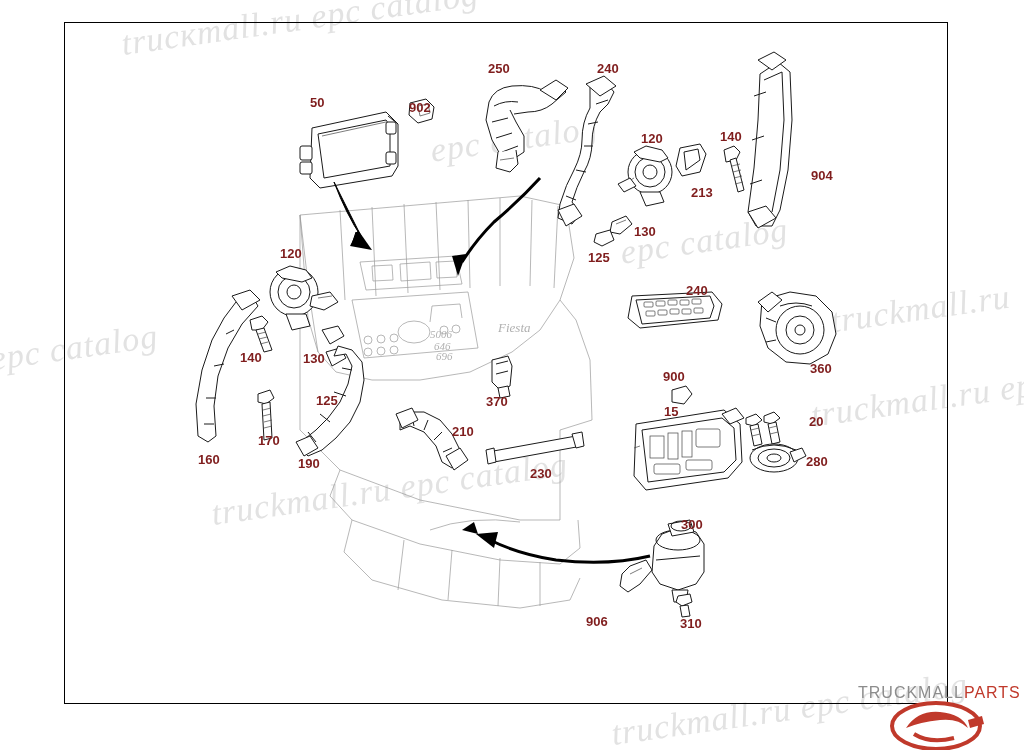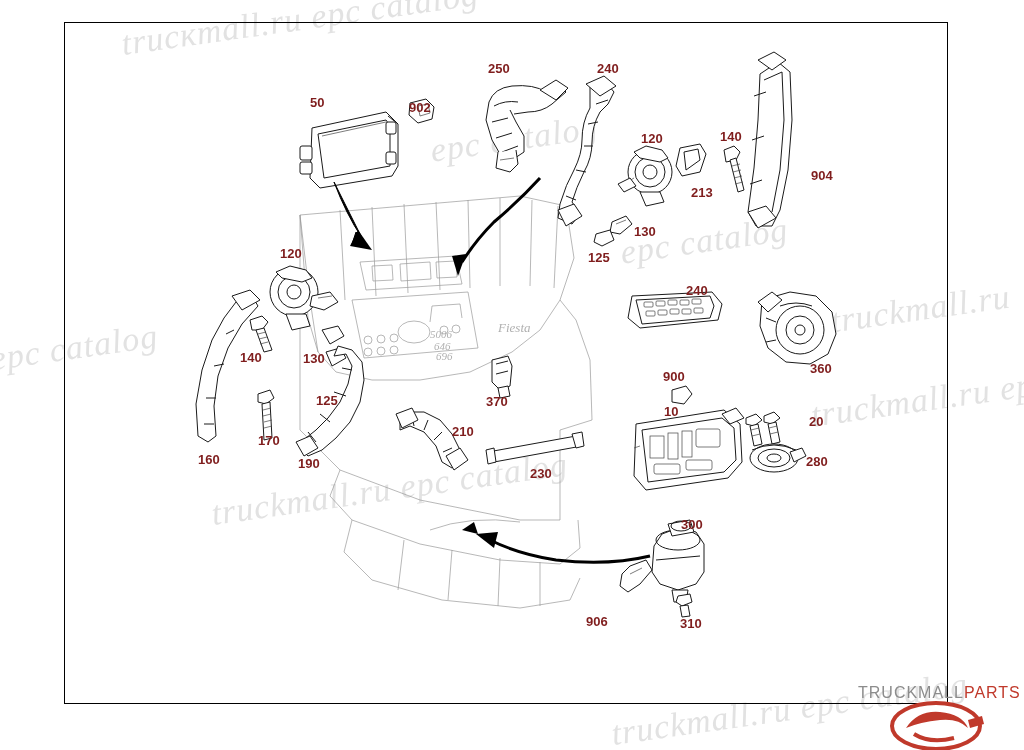--- a/index.html
+++ b/index.html
@@ -403,21 +403,21 @@
     <div class="num" style="left:634px; top:224px;">130</div>
     <div class="num" style="left:588px; top:250px;">125</div>
     <div class="num" style="left:280px; top:246px;">120</div>
     <div class="num" style="left:686px; top:283px;">240</div>
     <div class="num" style="left:810px; top:361px;">360</div>
     <div class="num" style="left:240px; top:350px;">140</div>
     <div class="num" style="left:303px; top:351px;">130</div>
     <div class="num" style="left:316px; top:393px;">125</div>
     <div class="num" style="left:486px; top:394px;text-align:right;">370</div>
     <div class="num" style="left:663px; top:369px;">900</div>
-    <div class="num" style="left:664px; top:404px;">10</div>
+    <div class="num" style="left:664px; top:404px;">15</div>
     <div class="num" style="left:786px; top:414px;margin-left:23px;">20</div>
     <div class="num" style="left:806px; top:454px;">280</div>
     <div class="num" style="left:198px; top:452px;">160</div>
     <div class="num" style="left:258px; top:433px;">170</div>
     <div class="num" style="left:298px; top:456px;">190</div>
     <div class="num" style="left:408px; top:424px;margin-left:44px;">210</div>
     <div class="num" style="left:530px; top:466px;">230</div>
     <div class="num" style="left:681px; top:517px;">300</div>
     <div class="num" style="left:586px; top:614px;">906</div>
     <div class="num" style="left:680px; top:616px;">310</div>

